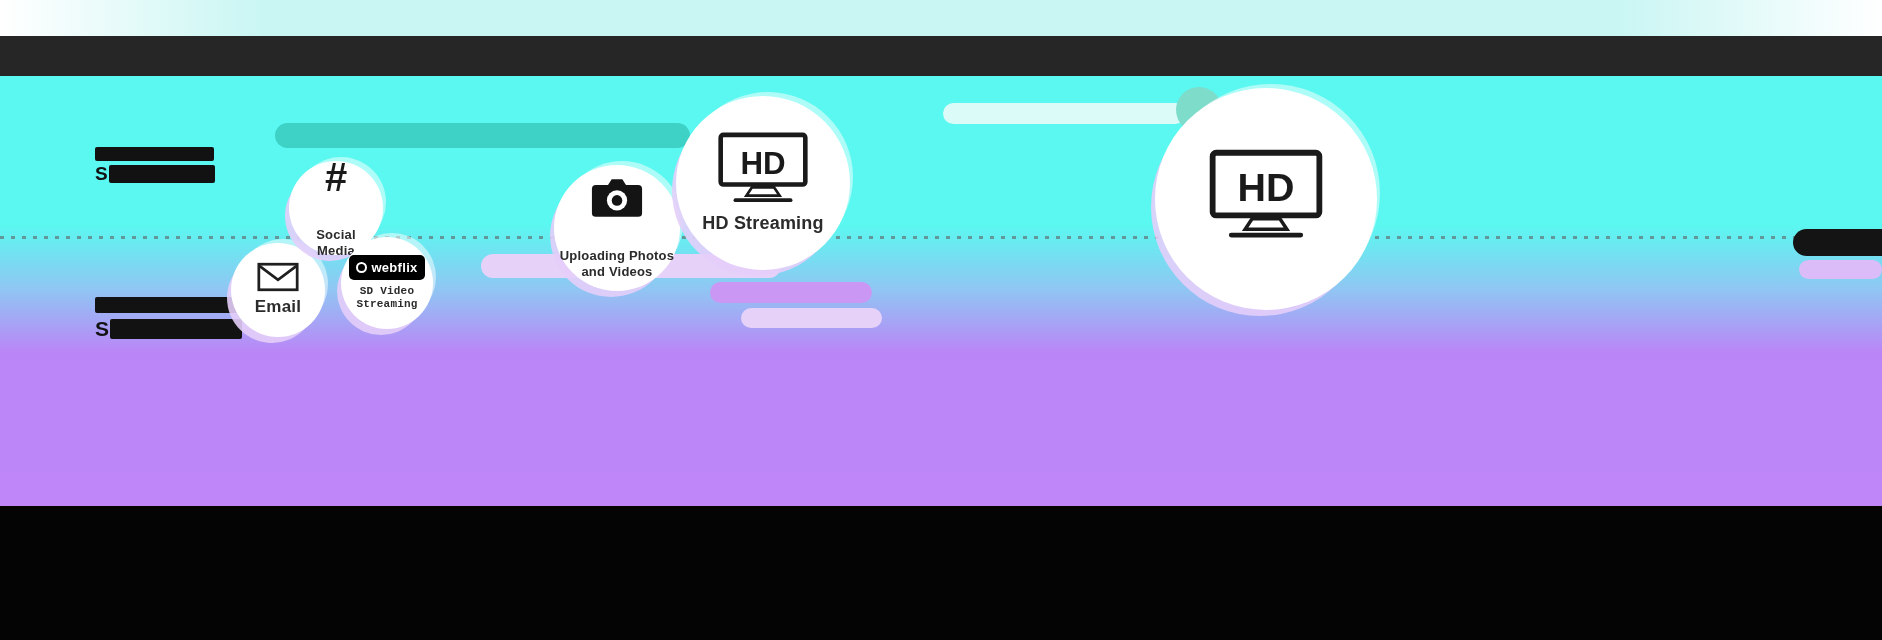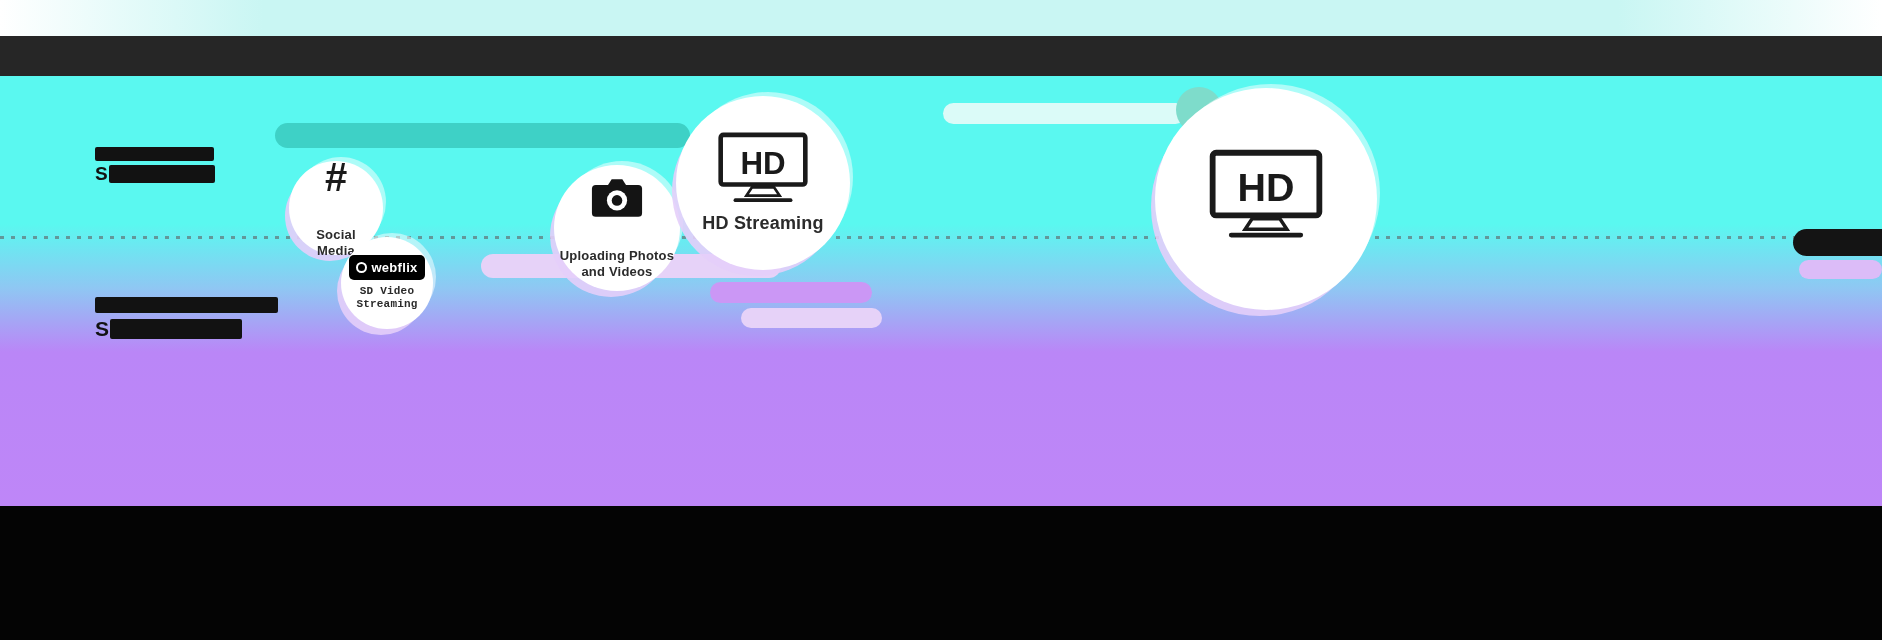--- a/index.html
+++ b/index.html
@@ -120,20 +120,29 @@
     <div class="rbar"></div>
   </div>
   <div class="redact-line redact-b1">
       <div class="rbar"></div>
     </div>
   <div class="redact-line redact-b2">
     <span class="rletter">S</span>
     <div class="rbar"></div>
   </div>
 
+  <div class="bubble b-email">
+    <div class="icon-wrap">
+      <svg width="42" height="30" viewBox="0 0 46 32">
+        <rect x="2" y="2" width="42" height="28" fill="none" stroke="#1f1f1f" stroke-width="3"></rect>
+        <path d="M3 4 L23 19 L43 4" fill="none" stroke="#1f1f1f" stroke-width="3"></path>
+      </svg>
+    </div>
+    <div class="bubble-label">Email</div>
+  </div>
 
   <div class="bubble b-social">
     <div class="hash-glyph">#</div>
     <div class="bubble-label">Social Media</div>
   </div>
 
 
   <div class="bubble b-sd">
     <div class="webflix">
       <span class="webflix-ring"></span>

